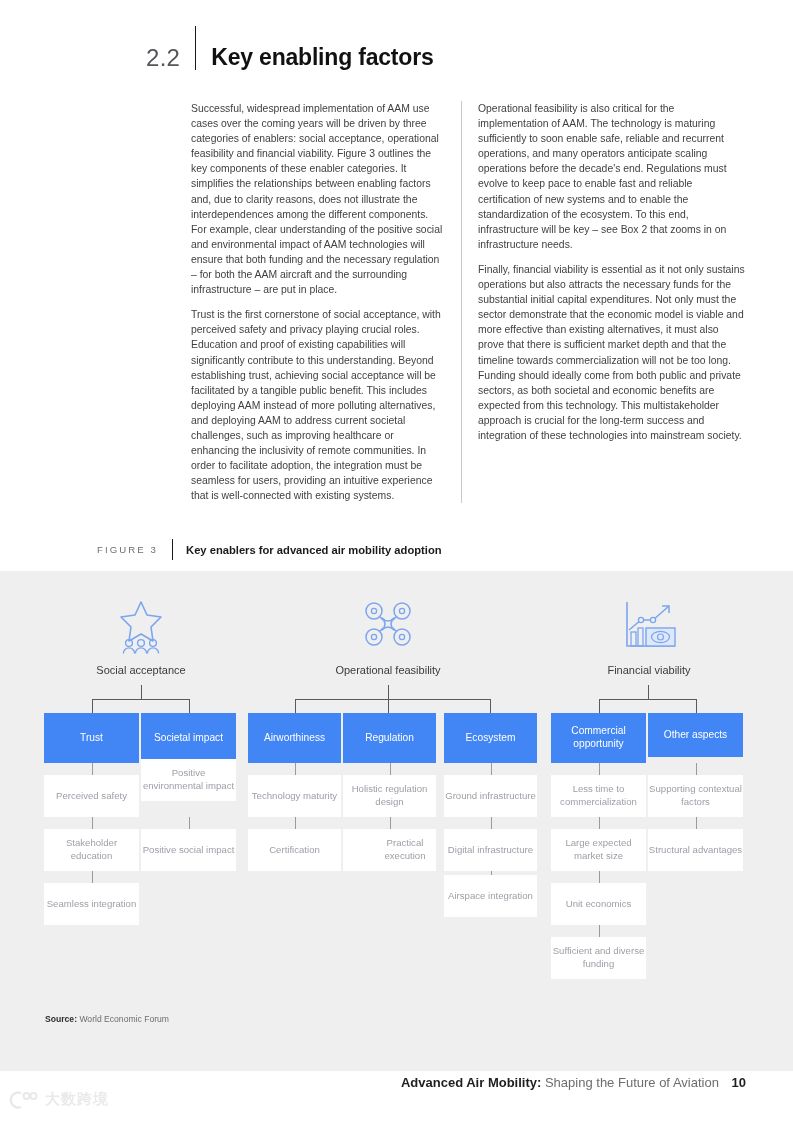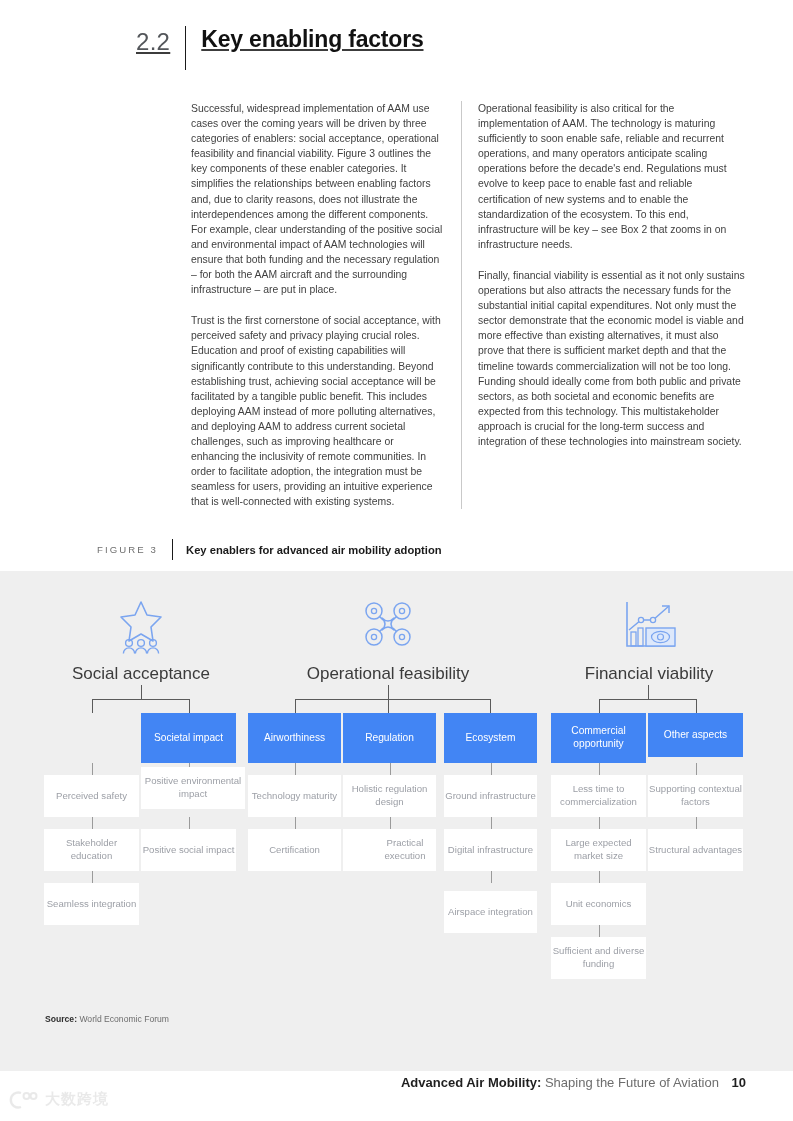--- a/index.html
+++ b/index.html
@@ -6,52 +6,52 @@
   body {
     width: 793px; height: 1121px;
     background: #ffffff;
     font-family: "Liberation Sans", sans-serif;
     position: relative;
     overflow: hidden;
     color: #3c3c3c;
   }
 
   
-  .page-head { position: absolute; left: 136px; top: 26px; display: flex; align-items: flex-start; text-decoration: underline; }
+  .page-head { position: absolute; left: 146px; top: 26px; display: flex; align-items: flex-end; }
   .sec-num { font-size: 24px; color: #53565a; letter-spacing: .3px; line-height: 1; padding-top: 4px; }
   .head-rule { width: 1px; background: #1a1a1a; height: 44px; margin: 0 15px; }
   .sec-title { font-size: 23px; font-weight: bold; color: #111; line-height: 1.15; letter-spacing: -.2px; }
 
   
   .body-cols { position: absolute; left: 191px; top: 101px; width: 555px; display: flex; }
   .col { width: 270px; }
   .col.left { padding-right: 17px; }
   .col-div { width: 1px; background: #c9c9c9; align-self: stretch; margin-right: 16px; }
   .col.right { width: 268px; }
   .col p {
     font-size: 10.4px; line-height: 15.1px; color: #3f3f3f;
-    text-align: left; margin-bottom: 16px;
+    text-align: left; margin-bottom: 10px;
   }
   .col p:last-child { margin-bottom: 0; }
 
   
   .fig-caption { position: absolute; left: 97px; top: 539px; display: flex; align-items: center; }
   .fig-label { font-size: 9.6px; letter-spacing: 2.1px; color: #6f6f6f; }
   .fig-rule { width: 1px; height: 21px; background: #1a1a1a; margin: 0 13px 0 14px; }
   .fig-title { font-size: 11.2px; font-weight: bold; color: #1a1a1a; }
 
   
   .figure-panel {
     position: absolute; left: 0; top: 571px; width: 793px; height: 500px;
     background: #efefef;
   }
 
   .pillar-icon { position: absolute; width: 60px; height: 56px; }
   .pillar-head {
-    position: absolute; text-align: center; font-size: 17px; color: #3b3b3b;
+    position: absolute; text-align: center; font-size: 11px; color: #3b3b3b;
     white-space: nowrap;
   }
 
   
   .ln { position: absolute; background: #5a5a5a; }
   .ln.v { width: 1px; }
   .ln.h { height: 1px; }
   .ln.lite { background: #9a9a9a; }
 
   
@@ -121,30 +121,31 @@
     <circle cx="42" cy="45" r="3.4" fill="none" stroke="#7ba5f0" stroke-width="1.4"></circle>
     <path d="M36.4 55.5 a5.6 5.6 0 0 1 11.2 0" fill="none" stroke="#7ba5f0" stroke-width="1.4"></path>
   </svg>
   <div class="pillar-head" style="left:61px; top:93px; width:160px;">Social acceptance</div>
 
   <div class="ln v" style="left:141px; top:114px; height:14px;"></div>
   <div class="ln h" style="left:92px; top:128px; width:98px;"></div>
   <div class="ln v" style="left:92px; top:128px; height:14px;"></div>
   <div class="ln v" style="left:189px; top:128px; height:14px;"></div>
 
+  <div class="bx blue" style="left:44px; top:142px; width:95px; height:50px;">Trust</div>
   <div class="bx blue" style="left:141px; top:142px; width:95px; height:50px;">Societal impact</div>
 
   <div class="ln v lite" style="left:92px; top:192px; height:12px;"></div>
   <div class="ln v lite" style="left:189px; top:192px; height:12px;"></div>
   <div class="ln v lite" style="left:92px; top:246px; height:12px;"></div>
   <div class="ln v lite" style="left:189px; top:246px; height:12px;"></div>
   <div class="ln v lite" style="left:92px; top:300px; height:12px;"></div>
 
   <div class="bx white" style="left:44px; top:204px; width:95px; height:42px;">Perceived safety</div>
-  <div class="bx white" style="left:141px; top:196px; width:104px; height:42px;">Positive environmental impact</div>
+  <div class="bx white" style="left:141px; top:188px; width:95px; height:42px;">Positive environmental impact</div>
   <div class="bx white" style="left:44px; top:258px; width:95px; height:42px;">Stakeholder education</div>
   <div class="bx white" style="left:141px; top:258px; width:95px; height:42px;">Positive social impact</div>
   <div class="bx white" style="left:44px; top:312px; width:95px; height:42px;">Seamless integration</div>
 
   <svg class="pillar-icon" style="left:358px; top:27px;" viewBox="0 0 60 56">
     <path d="M24,20 q6,6 12,0 q-6,6 0,12 q-6,-6 -12,0 q6,-6 0,-12 z" fill="none" stroke="#7ba5f0" stroke-width="1.5" stroke-linejoin="round"></path>
     <circle cx="16" cy="13" r="8" fill="none" stroke="#7ba5f0" stroke-width="1.5"></circle>
     <circle cx="16" cy="13" r="2.6" fill="none" stroke="#7ba5f0" stroke-width="1.3"></circle>
     <circle cx="44" cy="13" r="8" fill="none" stroke="#7ba5f0" stroke-width="1.5"></circle>
     <circle cx="44" cy="13" r="2.6" fill="none" stroke="#7ba5f0" stroke-width="1.3"></circle>
@@ -176,21 +177,21 @@
   <div class="ln v lite" style="left:390px; top:246px; height:12px;"></div>
   <div class="ln v lite" style="left:491px; top:246px; height:12px;"></div>
   <div class="ln v lite" style="left:491px; top:300px; height:12px;"></div>
 
   <div class="bx white" style="left:343px; top:204px; width:93px; height:42px;">Holistic regulation design</div>
   <div class="bx white" style="left:248px; top:204px; width:93px; height:42px;">Technology maturity</div>
   <div class="bx white" style="left:444px; top:204px; width:93px; height:42px;">Ground infrastructure</div>
   <div class="bx white" style="left:248px; top:258px; width:93px; height:42px;">Certification</div>
   <div class="bx white" style="left:343px; top:258px; width:93px; height:42px;padding-left:31px;">Practical execution</div>
   <div class="bx white" style="left:444px; top:258px; width:93px; height:42px;">Digital infrastructure</div>
-  <div class="bx white" style="left:444px; top:320px; width:93px; height:42px;">Airspace integration</div>
+  <div class="bx white" style="left:444px; top:304px; width:93px; height:42px;">Airspace integration</div>
 
   <svg class="pillar-icon" style="left:619px; top:27px;" viewBox="0 0 60 56">
     <polyline points="8,4 8,48 56,48" fill="none" stroke="#7ba5f0" stroke-width="1.6"></polyline>
     <polyline points="10,32 22,22 34,22 50,8" fill="none" stroke="#7ba5f0" stroke-width="1.5"></polyline>
     <polyline points="43,8 50,8 50,15" fill="none" stroke="#7ba5f0" stroke-width="1.5"></polyline>
     <circle cx="22" cy="22" r="2.6" fill="#efefef" stroke="#7ba5f0" stroke-width="1.3"></circle>
     <circle cx="34" cy="22" r="2.6" fill="#efefef" stroke="#7ba5f0" stroke-width="1.3"></circle>
     <rect x="12" y="34" width="5" height="14" fill="none" stroke="#7ba5f0" stroke-width="1.3"></rect>
     <rect x="19" y="30" width="5" height="18" fill="none" stroke="#7ba5f0" stroke-width="1.3"></rect>
     <rect x="27" y="30" width="29" height="18" fill="#dde8fb" stroke="#7ba5f0" stroke-width="1.4"></rect>

